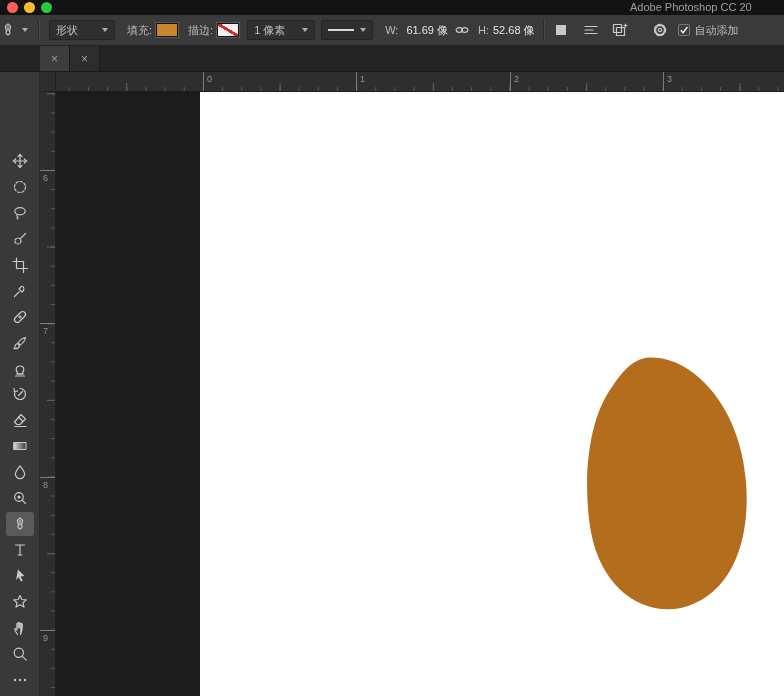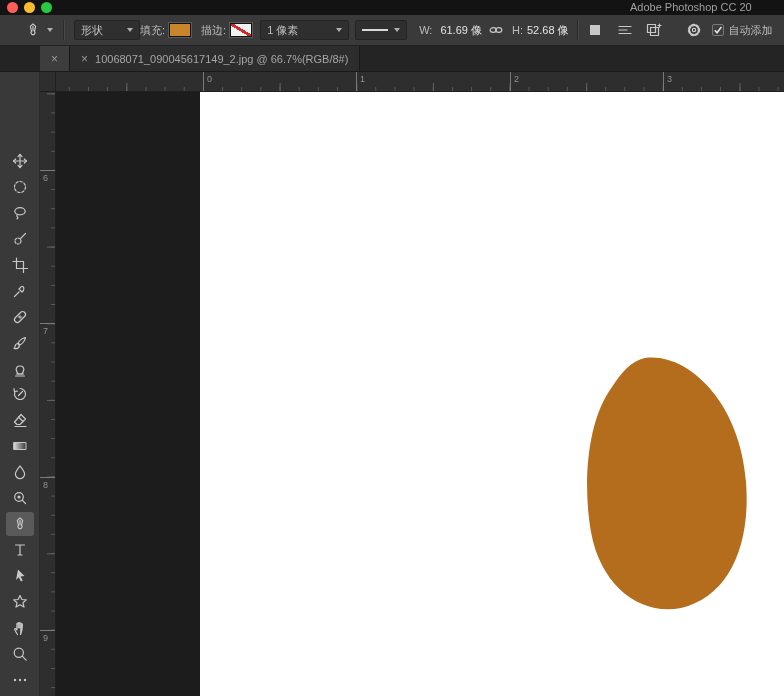--- a/index.html
+++ b/index.html
@@ -10,38 +10,38 @@
   
   #titlebar { position:absolute; left:0; top:0; width:784px; height:15px; background:#131313; }
   .light { position:absolute; top:2px; width:11px; height:11px; border-radius:50%; }
   #light-close { left:7px;  background:#ff5f57; }
   #light-min   { left:24px; background:#febc2e; }
   #light-max   { left:41px; background:#28c840; }
   #win-title { position:absolute; left:630px; top:1px; font-size:11px; color:#9f9f9f; white-space:nowrap; }
 
   
   #optionsbar { position:absolute; left:0; top:15px; width:784px; height:31px; background:#3a3a3a;
-    border-bottom:1px solid #222; display:flex; align-items:center; padding-left:25px;
+    border-bottom:1px solid #222; display:flex; align-items:center; padding-left:0;
     font-size:11px; color:#c0c0c0; white-space:nowrap; }
   .icon svg { stroke:#c8c8c8; fill:none; stroke-width:1.2; stroke-linecap:round; stroke-linejoin:round; display:block; }
   .chev { width:0; height:0; border-left:3.5px solid transparent; border-right:3.5px solid transparent;
     border-top:4px solid #b0b0b0; margin-left:6px; }
   .dd { height:20px; background:#2f2f2f; border:1px solid #242424; border-radius:2px;
     display:flex; align-items:center; padding:0 6px; }
   .sep { width:1px; height:20px; background:#2b2b2b; box-shadow:1px 0 0 #484848; }
   .obar-label { color:#bdbdbd; }
   .val { color:#e4e4e4; }
   #tool-preset { display:flex; align-items:center; margin-right:10px; }
   #mode-dd { width:66px; margin-left:10px; justify-content:space-between; }
-  #fill-label { }
+  #fill-label { margin-left:12px; }
   #fill-swatch { width:22px; height:14px; margin-left:4px; border:1px solid #121212; box-shadow:0 0 0 1px #5a5a5a; }
   #stroke-label { margin-left:10px; }
   #stroke-swatch { width:22px; height:14px; margin-left:4px; border:1px solid #121212; box-shadow:0 0 0 1px #5a5a5a;
     background:linear-gradient(to top right, #f2f2f2 43%, #cf2b2b 43%, #cf2b2b 57%, #f2f2f2 57%); }
-  #stroke-width-dd { width:89px; margin-left:8px; justify-content:space-between; }
+  #stroke-width-dd { width:68px; margin-left:8px; justify-content:space-between; }
   #stroke-style-dd { width:52px; margin-left:6px; justify-content:space-between; }
   #stroke-style-line { width:28px; height:2px; background:#d8d8d8; }
   #w-label { margin-left:12px; } #w-value { margin-left:8px; }
   #link-icon { margin-left:6px; } #h-label { margin-left:8px; } #h-value { margin-left:4px; }
   .obar-sep2 { margin-left:8px; }
   #combine-icon { margin-left:9px; } #align-icon { margin-left:14px; } #arrange-icon { margin-left:12px; }
   #gear-icon { margin-left:24px; }
   #auto-add-checkbox { margin-left:10px; width:12px; height:12px; background:#3d3d3d;
     border:1px solid #787878; border-radius:2px; display:flex; align-items:center; justify-content:center; }
   #auto-add-label { margin-left:5px; overflow:hidden; }
@@ -170,21 +170,20 @@
     </span>
     <span class="obar-label" id="auto-add-label">自动添加</span>
   </div>
 
   <div id="tabbar">
     <div class="tab tab-active">
       <span class="tab-close">×</span>
     </div>
     <div class="tab tab-inactive">
       <span class="tab-close">×</span>
-      <span>10068071_090045617149_2.jpg @ 66.7%(RGB/8#)</span>
     </div>
   </div>
 
   <div id="toolbar">
     <div class="tool" style="top:77px">
         <span class="icon">
           <svg width="16" height="16" viewBox="0 0 16 16">
             <path d="M8 1.5v13M1.5 8h13"></path>
             <path d="M8 1.5l-2 2.2M8 1.5l2 2.2M8 14.5l-2-2.2M8 14.5l2-2.2M1.5 8l2.2-2M1.5 8l2.2 2M14.5 8l-2.2-2M14.5 8l-2.2 2"></path>
           </svg>

